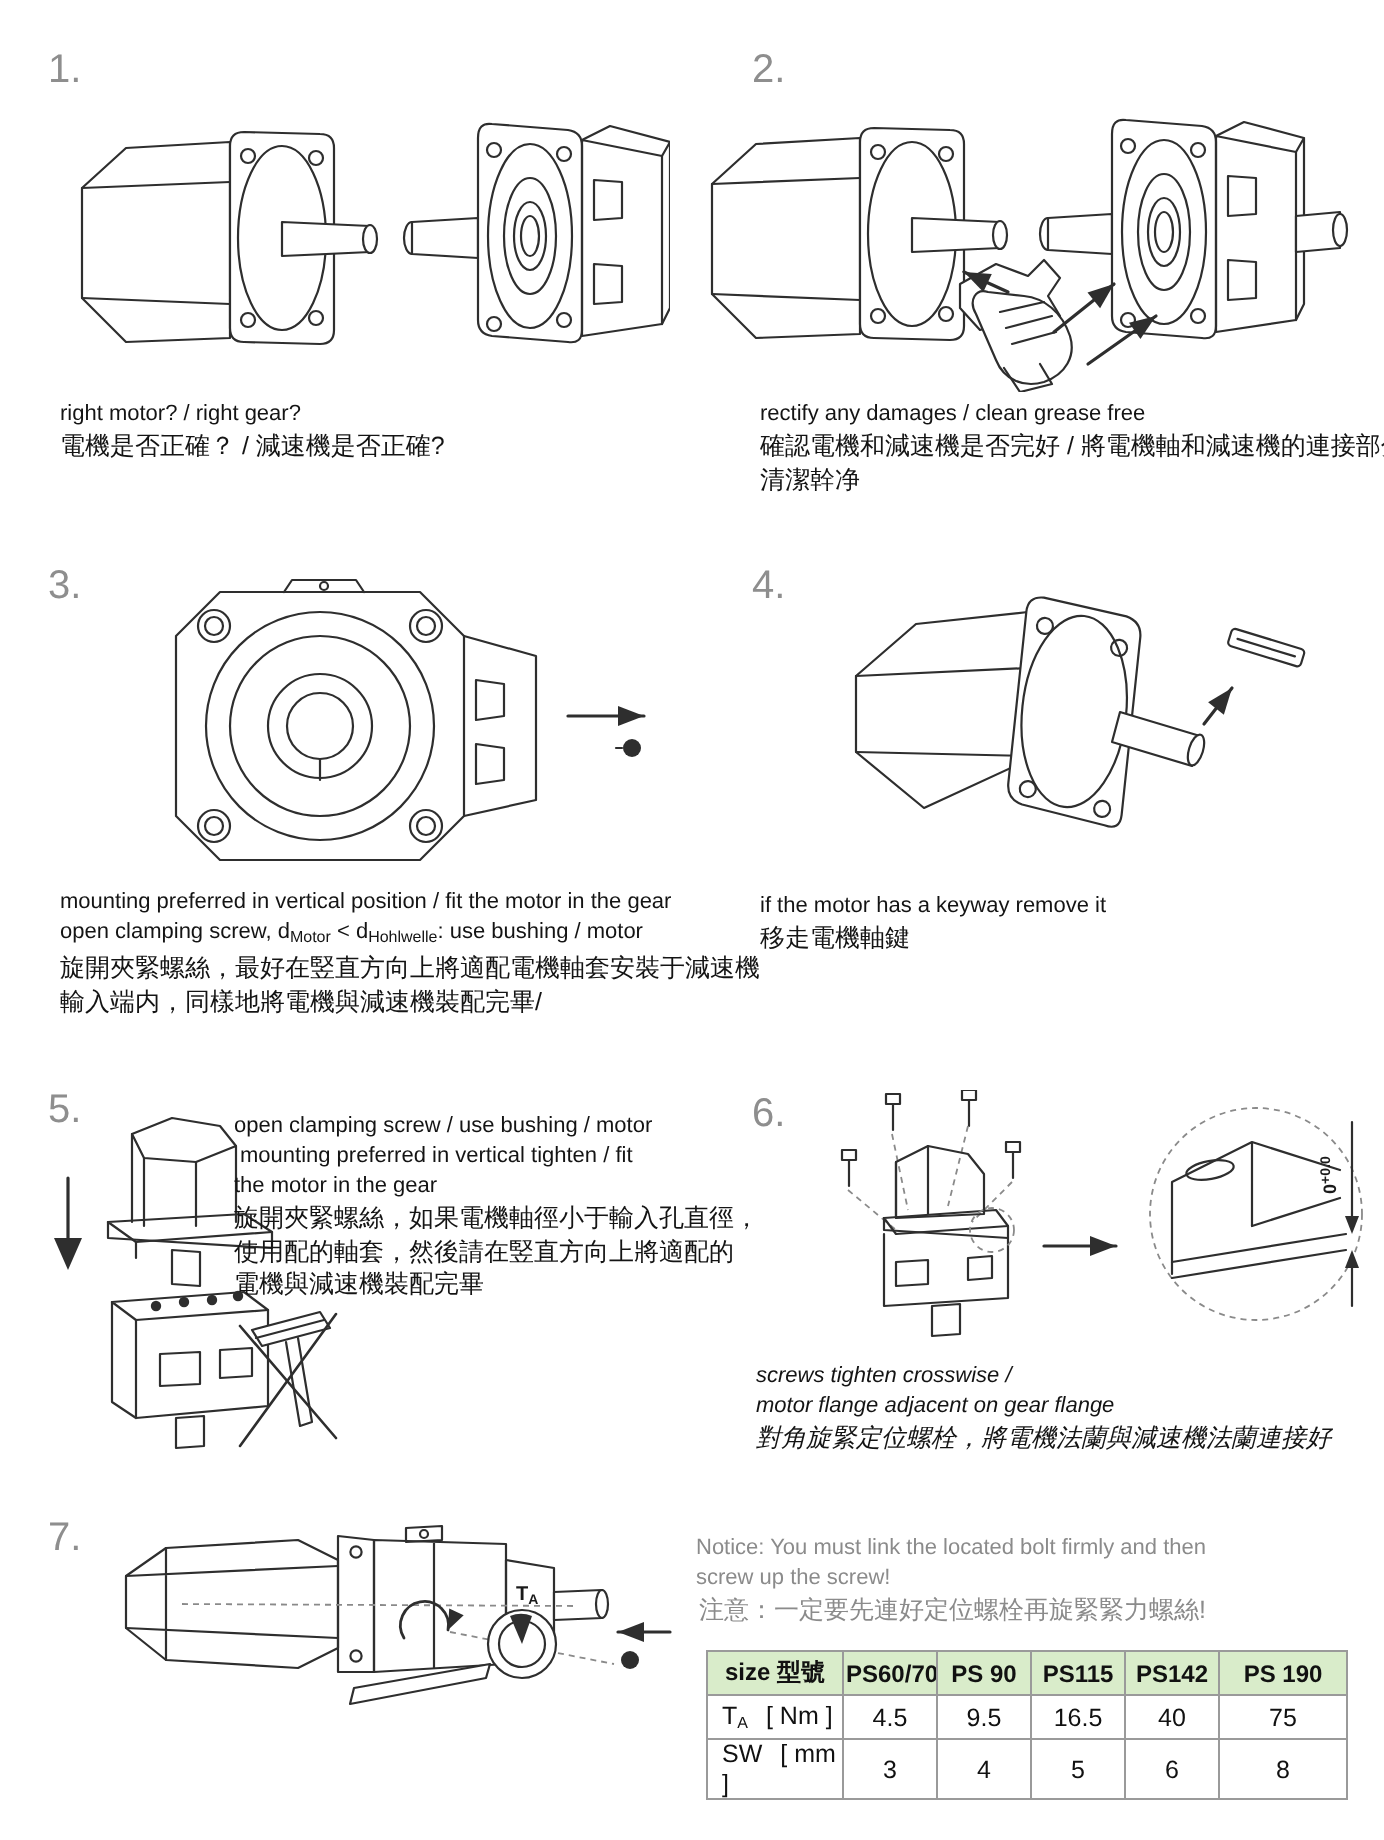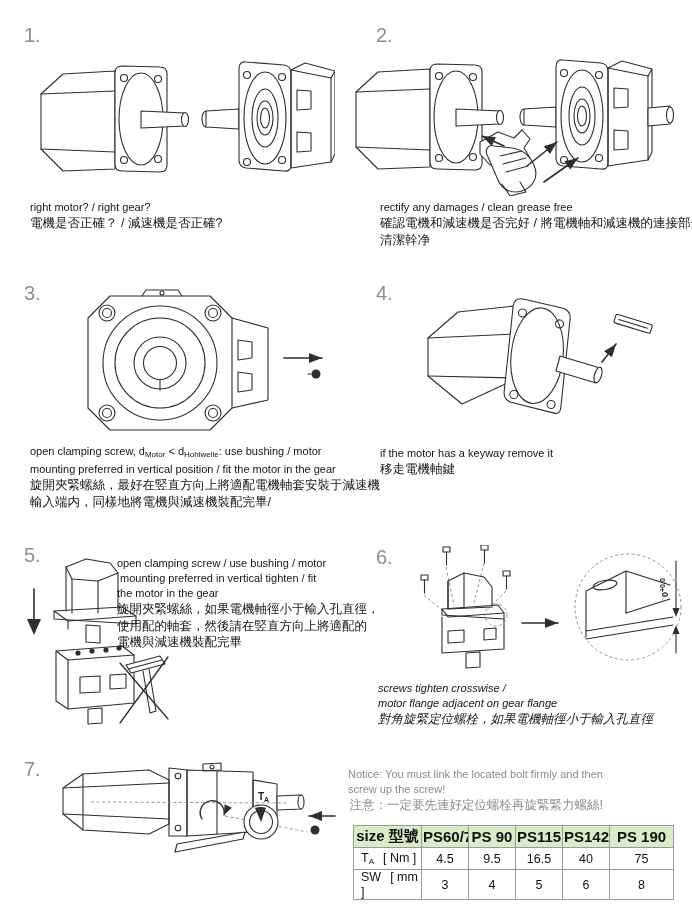--- a/index.html
+++ b/index.html
@@ -8,21 +8,21 @@
   .abs{position:absolute;}
   .stepnum{font-size:20px;color:#8e8e8e;}
   .cap{font-size:11px;line-height:15px;color:#141414;white-space:nowrap;}
   .cap .zh{font-size:12.5px;line-height:16.5px;}
   .sub{font-size:8px;vertical-align:-2px;}
   .ind{padding-left:3px;}
   .notice{font-size:11px;line-height:14.5px;color:#8b8b8b;white-space:nowrap;}
   .notice .zh{font-size:12.5px;line-height:18px;text-align:right;}
   table.tq{border-collapse:collapse;font-size:12.5px;table-layout:fixed;}
   .tq th,.tq td{border:1px solid #9a9a9a;height:21px;text-align:center;padding:0 1px;overflow:hidden;}
-  .tq th{background:#d9ecca;font-weight:bold;font-size:15px;}
+  .tq th{background:#d9ecca;font-weight:bold;font-size:12px;}
   .tq td.lbl{text-align:left;padding-left:7px;}
   .unit{margin-left:9px;}
   
   svg .ln{stroke:#2e2e2e;stroke-width:1.1;fill:none;stroke-linejoin:round;stroke-linecap:round;}
   svg .fl{fill:#2e2e2e;stroke:none;}
   svg .wfill{fill:#ffffff;}
   svg .dash{stroke:#8a8a8a;stroke-width:0.9;fill:none;stroke-dasharray:3 2.5;}
   svg text{font-family:"Liberation Sans",sans-serif;fill:#1a1a1a;}
 </style>
 </head>
@@ -156,22 +156,22 @@
       <g transform="translate(242,70)">
           <polygon class="fl" points="0,0 -13,5 -13,-5"></polygon>
         </g>
     </g>
     <g>
       <circle class="fl" cx="236" cy="86" r="4.5"></circle>
       <line class="ln" x1="228" y1="86" x2="231" y2="86"></line>
     </g>
   </svg>
   <div class="abs cap" style="left:30px;top:444px;">
+    <div>mounting preferred in vertical position / fit the motor in the gear</div>
     <div><span>open clamping screw, d</span><span class="sub">Motor</span><span> &lt; d</span><span class="sub">Hohlwelle</span><span>: use bushing / motor</span></div>
-    <div>mounting preferred in vertical position / fit the motor in the gear</div>
     <div class="zh">旋開夾緊螺絲，最好在竪直方向上將適配電機軸套安裝于減速機</div>
     <div class="zh">輸入端内，同樣地將電機與減速機裝配完畢/</div>
   </div>
 
   <div class="abs stepnum" style="left:376px;top:282px;">4.</div>
   <svg class="abs" style="left:420px;top:286px;" width="270" height="140" viewBox="0 0 270 140">
     <g>
       <path class="ln" d="M8,52 L38,26 L94,20 L94,94 L42,118 L8,90 Z"></path>
       <path class="ln" d="M8,52 L94,48 M8,90 L94,92"></path>
       <g transform="translate(94,12) rotate(6)">
@@ -290,21 +290,21 @@
         </g>
       <g transform="translate(288,80) rotate(-90)">
           <polygon class="fl" points="0,0 -9,3.5 -9,-3.5"></polygon>
         </g>
       <text transform="translate(280,52) rotate(-90)" font-size="9" font-weight="bold"><tspan>0</tspan><tspan dy="-3" font-size="7">+0.0</tspan></text>
     </g>
   </svg>
   <div class="abs cap" style="left:378px;top:681px;font-style:italic;">
     <div>screws tighten crosswise /</div>
     <div>motor flange adjacent on gear flange</div>
-    <div class="zh">對角旋緊定位螺栓，如果電機軸徑小于輸入孔直徑</div>
+    <div class="zh">對角旋緊定位螺栓，將電機法蘭與減速機法蘭連接好</div>
   </div>
 
   <div class="abs stepnum" style="left:24px;top:758px;">7.</div>
   <svg class="abs" style="left:55px;top:758px;" width="290" height="96" viewBox="0 0 290 96">
     <g>
       <path class="ln" d="M8,30 L28,16 L94,12 L114,22 L114,66 L94,76 L28,72 L8,56 Z"></path>
       <path class="ln" d="M8,30 L114,25 M8,56 L114,61 M28,16 L28,72"></path>
       <path class="ln" d="M114,10 L132,12 L132,78 L114,78 Z"></path>
       <circle class="ln" cx="123" cy="18" r="2.8"></circle>
         <circle class="ln" cx="123" cy="70" r="2.8"></circle>

